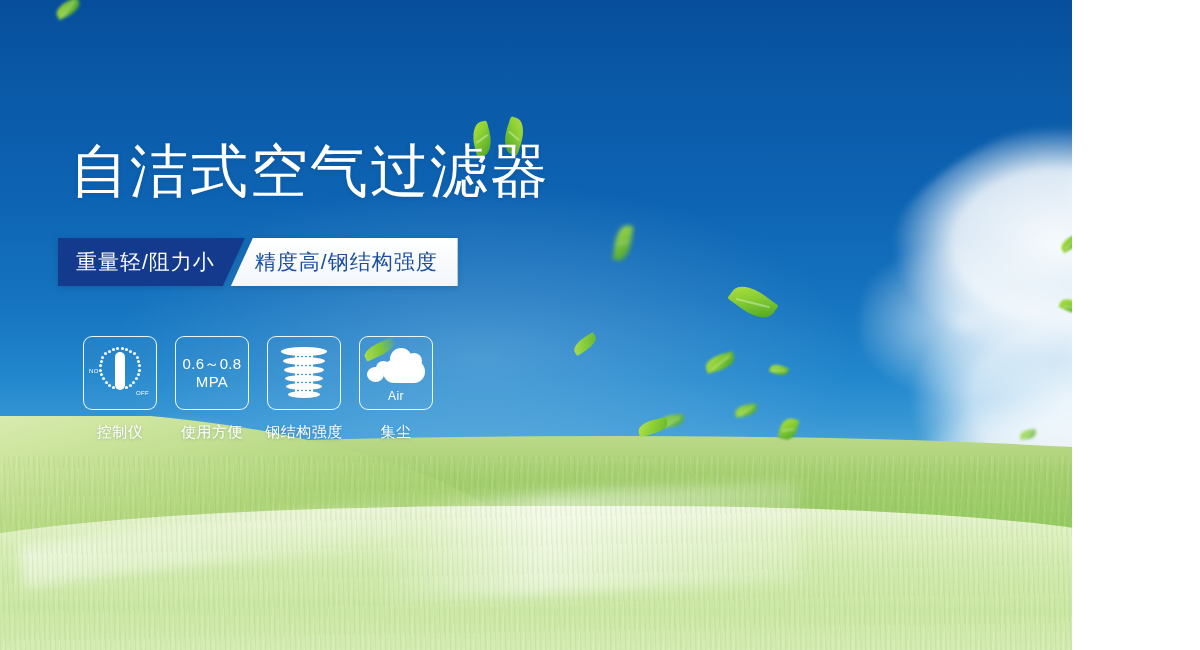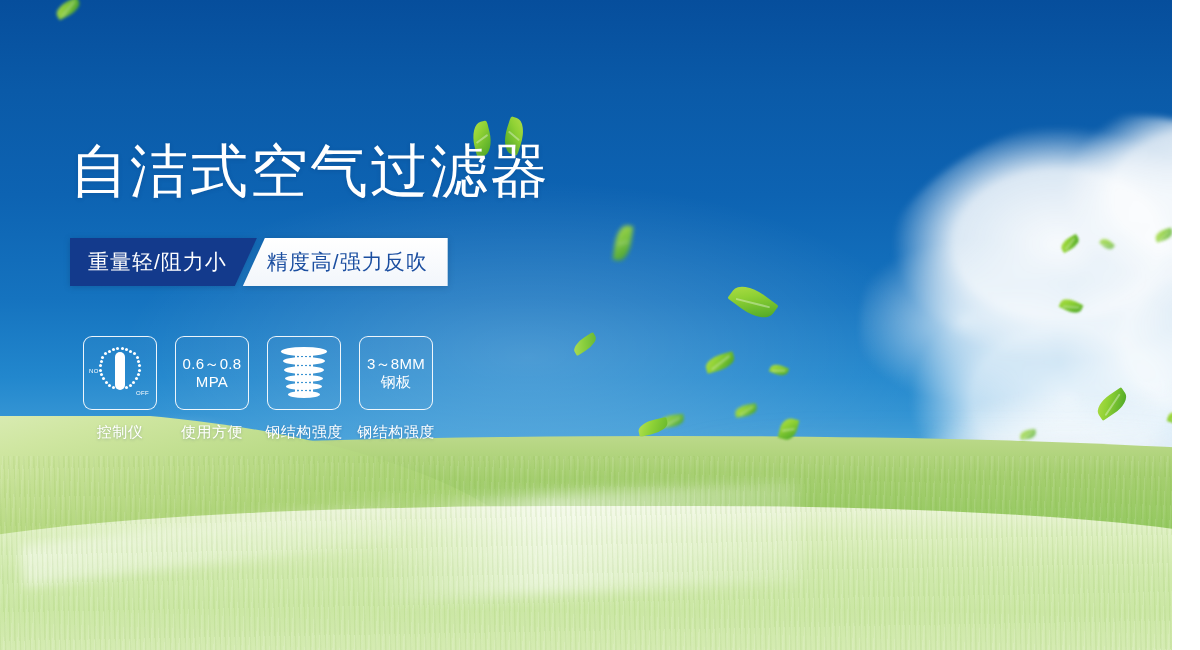--- a/index.html
+++ b/index.html
@@ -1,20 +1,20 @@
 <!DOCTYPE html>
 <html><head>
 <meta charset="utf-8">
 <style>
   html,body{margin:0;padding:0;background:#fff;}
   body{font-family:"Liberation Sans","DejaVu Sans",sans-serif;}
 
   .banner{
     position:relative;
-    width:1172px;height:650px;
+    width:1072px;height:650px;
     overflow:hidden;
     background:#d946ef;
   }
 
   
   .sky{
     position:absolute;inset:0;
     background:linear-gradient(180deg,
       #064e9c 0%,
       #0a5aa8 14%,
@@ -175,21 +175,21 @@
     font-size:58px;
     line-height:1;
     letter-spacing:2px;
     font-weight:300;
     white-space:nowrap;
     text-shadow:0 1px 4px rgba(0,40,90,.18);
   }
 
   
   .subbar{
-    position:absolute;left:70px;top:238px;
+    position:absolute;left:58px;top:238px;
     height:48px;
     display:flex;align-items:stretch;
     filter:drop-shadow(0 1px 3px rgba(0,30,70,.22));
   }
   .subbar-left{
     background:#133a8c;
     color:#ffffff;
     font-size:21px;
     display:flex;align-items:center;
     padding:0 30px 0 18px;
@@ -345,21 +345,21 @@
 
   <div class="sprout">
     <div class="leaf" style="left:0px;top:10px;width:18px;height:34px;transform:rotate(-14deg);"></div>
     <div class="leaf" style="left:32px;top:6px;width:18px;height:36px;transform:rotate(18deg) scaleX(-1);"></div>
   </div>
 
   <div class="title">自洁式空气过滤器</div>
 
   <div class="subbar">
     <div class="subbar-left">重量轻/阻力小</div>
-    <div class="subbar-right">精度高/强力反吹</div>
+    <div class="subbar-right">精度高/钢结构强度</div>
   </div>
 
   <div class="features">
 
     <div class="feature">
       <div class="feature-box">
         <div class="dial">
           <div class="dial-dots" id="dial-dots">
               <i style="left: 35.9538%; top: 93.2298%;"></i>
               <i style="left: 26.6164%; top: 88.9785%;"></i>
@@ -412,27 +412,34 @@
           <div class="ring" style="top:12px;width:42px;height:8px;"></div>
           <div class="ring" style="top:21px;width:40px;height:8px;"></div>
           <div class="ring" style="top:30px;width:38px;height:7px;"></div>
           <div class="ring" style="top:38px;width:36px;height:7px;"></div>
           <div class="ring" style="top:46px;width:32px;height:7px;"></div>
         </div>
       </div>
       <div class="feature-caption">钢结构强度</div>
     </div>
 
+
     <div class="feature">
       <div class="feature-box">
-        <div class="feature-text">3～8MM</div>
-        <div class="feature-text">钢板</div>
+        <div class="airicon">
+          <div class="cwrap">
+            <div class="streak"></div>
+            <div class="cbig"></div>
+            <div class="cs1"></div>
+            <div class="cs2"></div>
+          </div>
+          <div class="airlabel">Air</div>
+        </div>
       </div>
-      <div class="feature-caption">钢结构强度</div>
+      <div class="feature-caption">集尘</div>
     </div>
-
 
   </div>
 
   <div class="leafbadge" style="left:638px;top:420px;width:30px;height:14px;transform:rotate(-12deg);"></div>
   <div class="leafbadge" style="left:572px;top:338px;width:26px;height:12px;transform:rotate(-32deg);opacity:.95;"></div>
 
 </div>
 
 </body></html>

